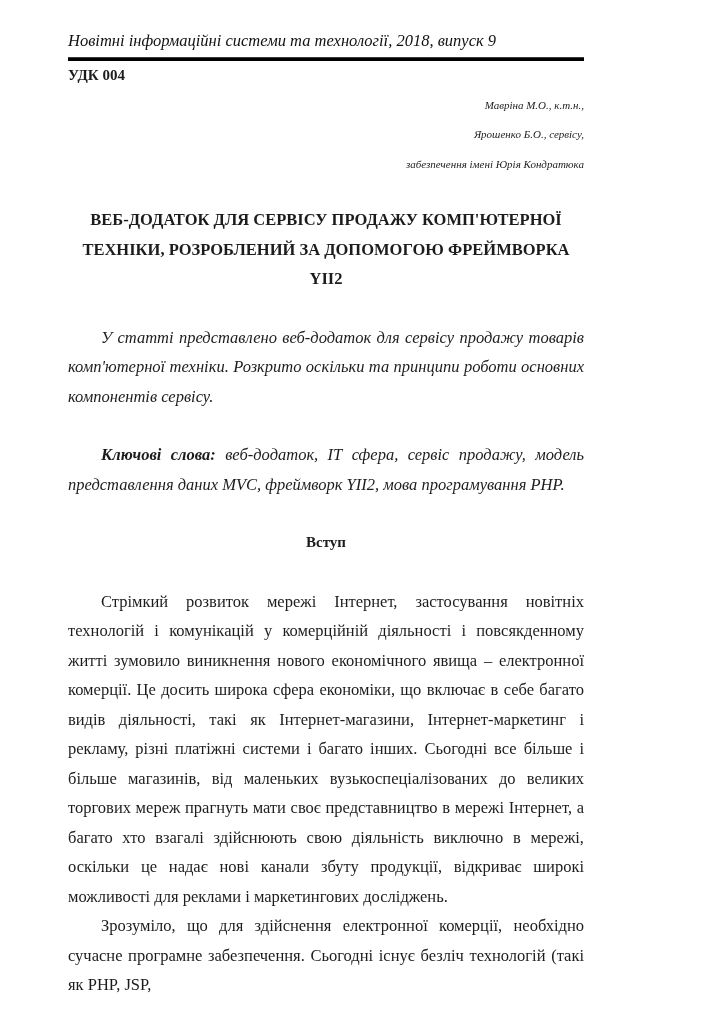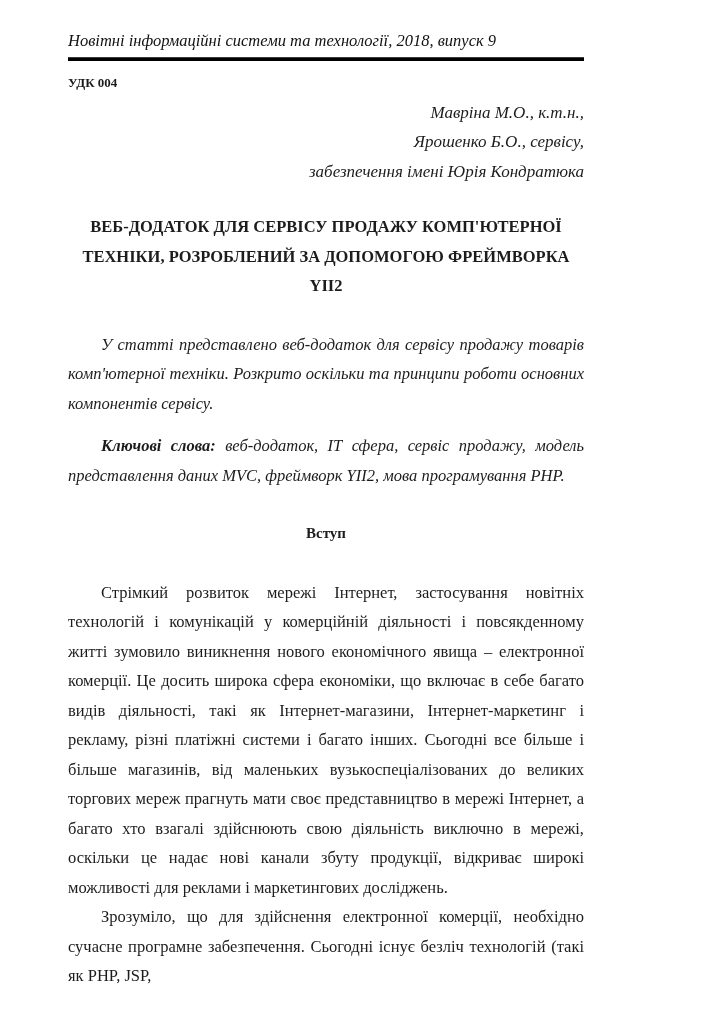--- a/index.html
+++ b/index.html
@@ -24,48 +24,47 @@
     font-style: italic;
     color: #111;
   }
   .double-rule {
     margin-top: 6px;
     height: 2px;
     border-top: 1.5px solid #3a3a3a;
     border-bottom: 3.5px solid #000;
   }
   .udc {
-    margin-top: 7px;
-    font-size: 13px;
+    font-size: 15px;
     line-height: 29.5px;
     font-weight: bold;
   }
   .authors {
     text-align: right;
     font-style: italic;
-    font-size: 17px;
+    font-size: 11px;
     line-height: 29.5px;
   }
   .paper-title {
     margin-top: 26px;
     text-align: center;
     font-size: 16.5px;
     font-weight: bold;
     line-height: 29.5px;
   }
   .abstract {
     margin-top: 29px;
     font-style: italic;
     font-size: 16.5px;
     line-height: 29.5px;
     text-align: justify;
     text-indent: 33px;
   }
   .keywords {
-    margin-top: 13px;
+    margin-top: 29px;
     font-style: italic;
     font-size: 16.5px;
     line-height: 29.5px;
     text-align: justify;
     text-indent: 33px;
   }
   .keywords .kw-label { font-weight: bold; }
   .section-heading {
     margin-top: 29px;
     text-align: center;

